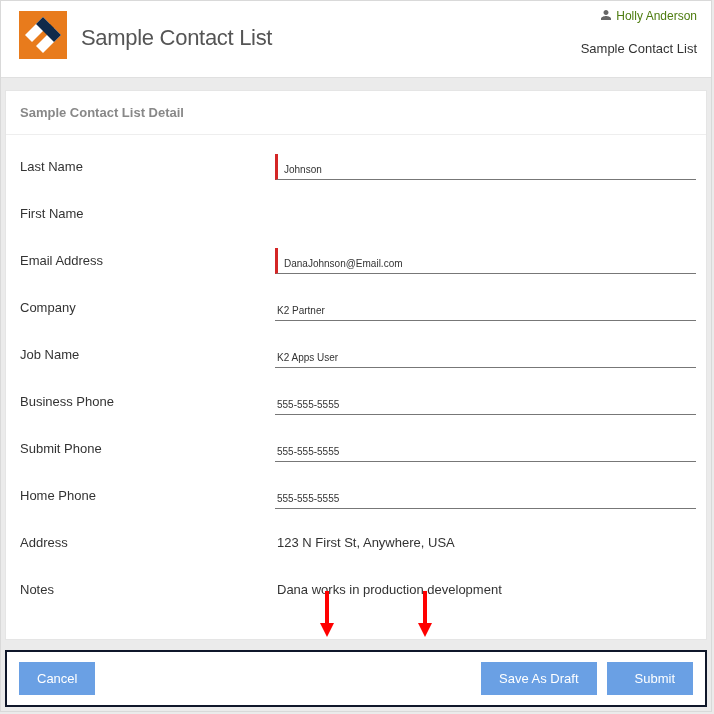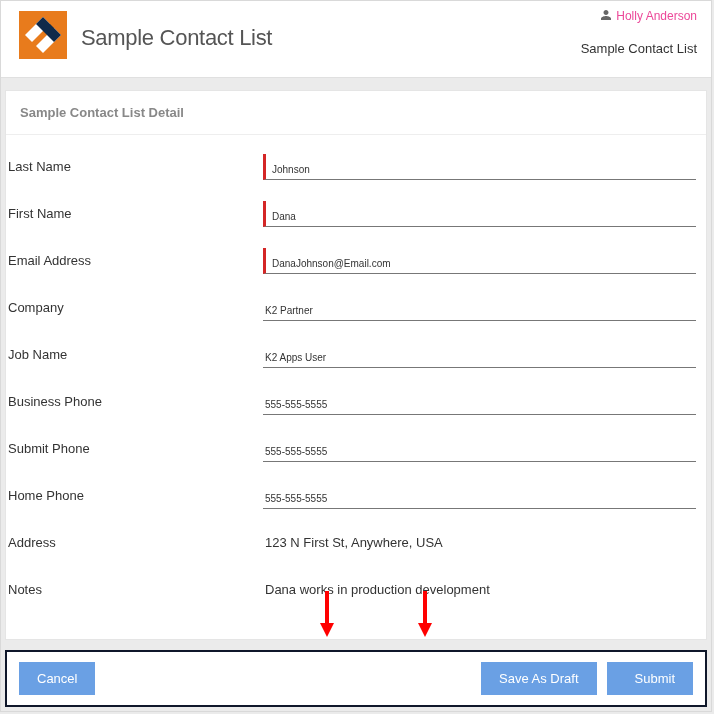--- a/index.html
+++ b/index.html
@@ -45,21 +45,21 @@
       margin-top: 14px;
       letter-spacing: -0.3px;
     }
     .user-box {
       position: absolute;
       top: 8px;
       right: 14px;
       display: flex;
       gap: 4px;
       font-size: 12px;
-      color: #ec4899;
+      color: #4d7c0f;
     }
     .user-icon { width: 12px; height: 12px; fill: #666; }
     .breadcrumb {
       position: absolute;
       top: 40px;
       right: 14px;
       font-size: 13px;
       color: #333;
     }
     
@@ -71,21 +71,21 @@
       position: relative;
     }
     .panel-title {
       font-size: 13px;
       font-weight: bold;
       color: #888;
       padding: 14px 14px 14px 14px;
       border-bottom: 1px solid #eee;
     }
     .form {
-      padding: 8px 10px 0 2px;
+      padding: 8px 10px 0 14px;
     }
     .row {
       display: flex;
       align-items: center;
       min-height: 47px;
     }
     .label {
       width: 255px;
       font-size: 13px;
       color: #333;
@@ -196,23 +196,20 @@
 
       <div class="row">
         <div class="label">Last Name</div>
         <div class="field-wrap req">
           <input class="field" value="Johnson" style="">
         </div>
       </div>
 
       <div class="row">
         <div class="label">First Name</div>
-        <div class="field-wrap req">
-          <input class="field" value="Dana" style="">
-        </div>
       </div>
 
       <div class="row">
         <div class="label">Email Address</div>
         <div class="field-wrap req">
           <input class="field" value="DanaJohnson@Email.com" style="">
         </div>
       </div>
 
       <div class="row">

